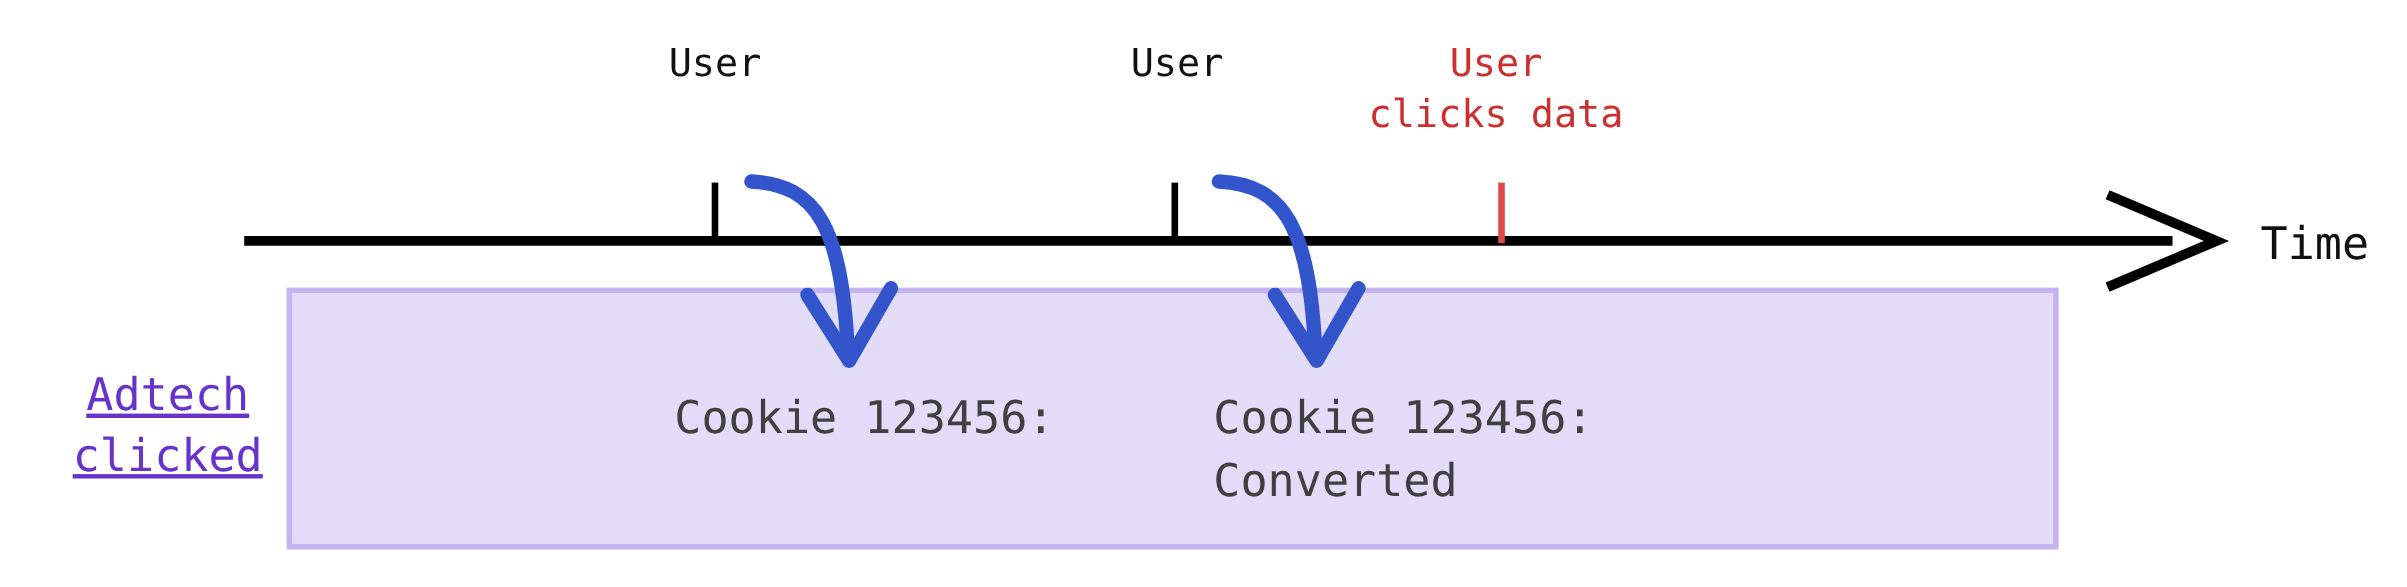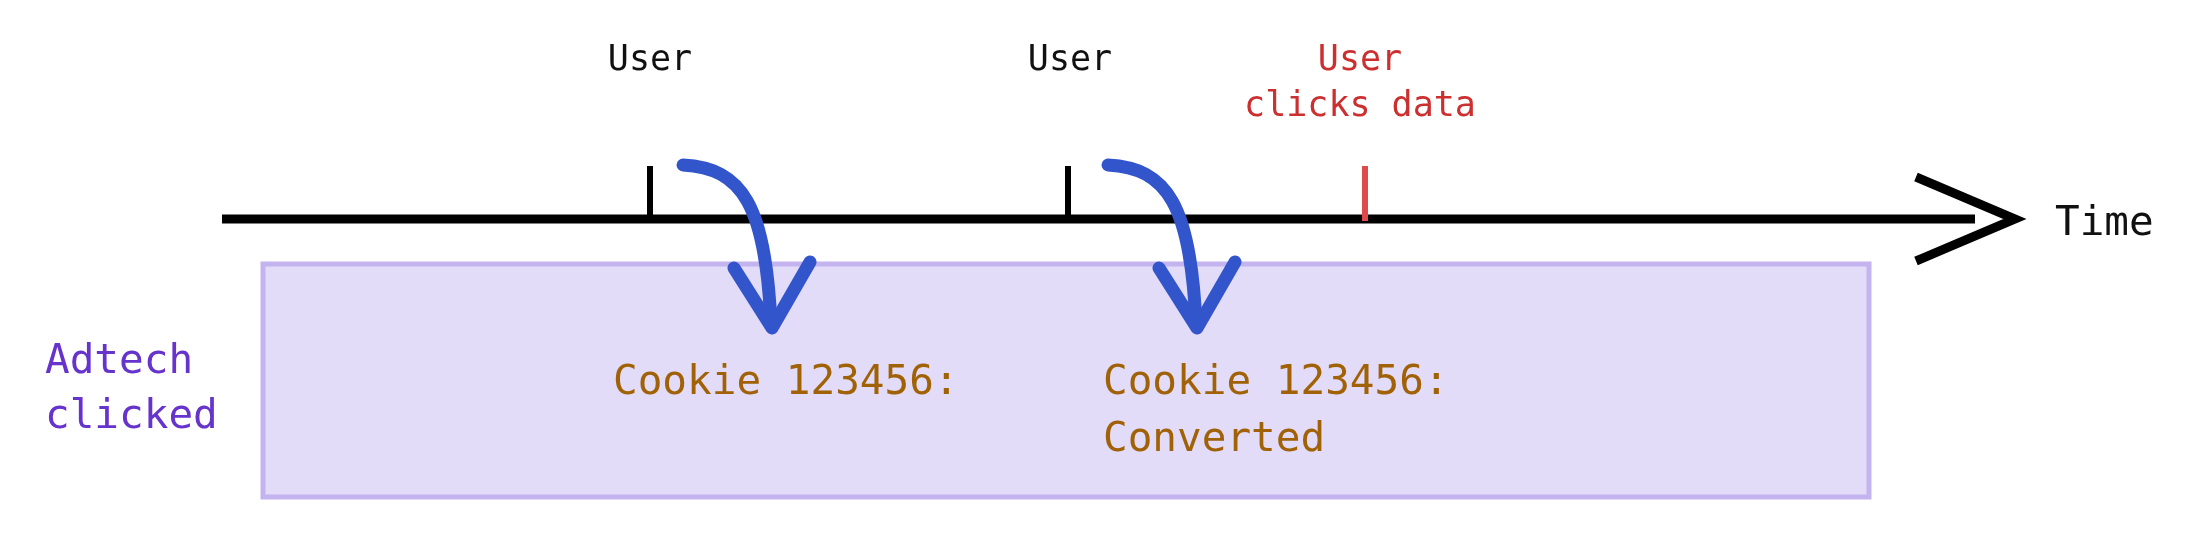--- a/index.html
+++ b/index.html
@@ -59,27 +59,28 @@
     width: 140px;
     font-size: 41px;
     text-align: left;
     color: #111111;
   }
   .server-label {
     left: 45px;
     top: 332px;
     width: 215px;
     font-size: 41px;
-    text-align: left;
+    text-align: center;
     color: #6633cc;
     line-height: 1.33;
+    text-decoration: underline;
   }
   .cookie-msg {
     font-size: 41px;
-    color: #a16207;
+    color: #404040;
     text-align: left;
     line-height: 1.38;
   }
   .cookie-1 {
     left: 613px;
     top: 352px;
     width: 520px;
   }
   .cookie-2 {
     left: 1103px;

